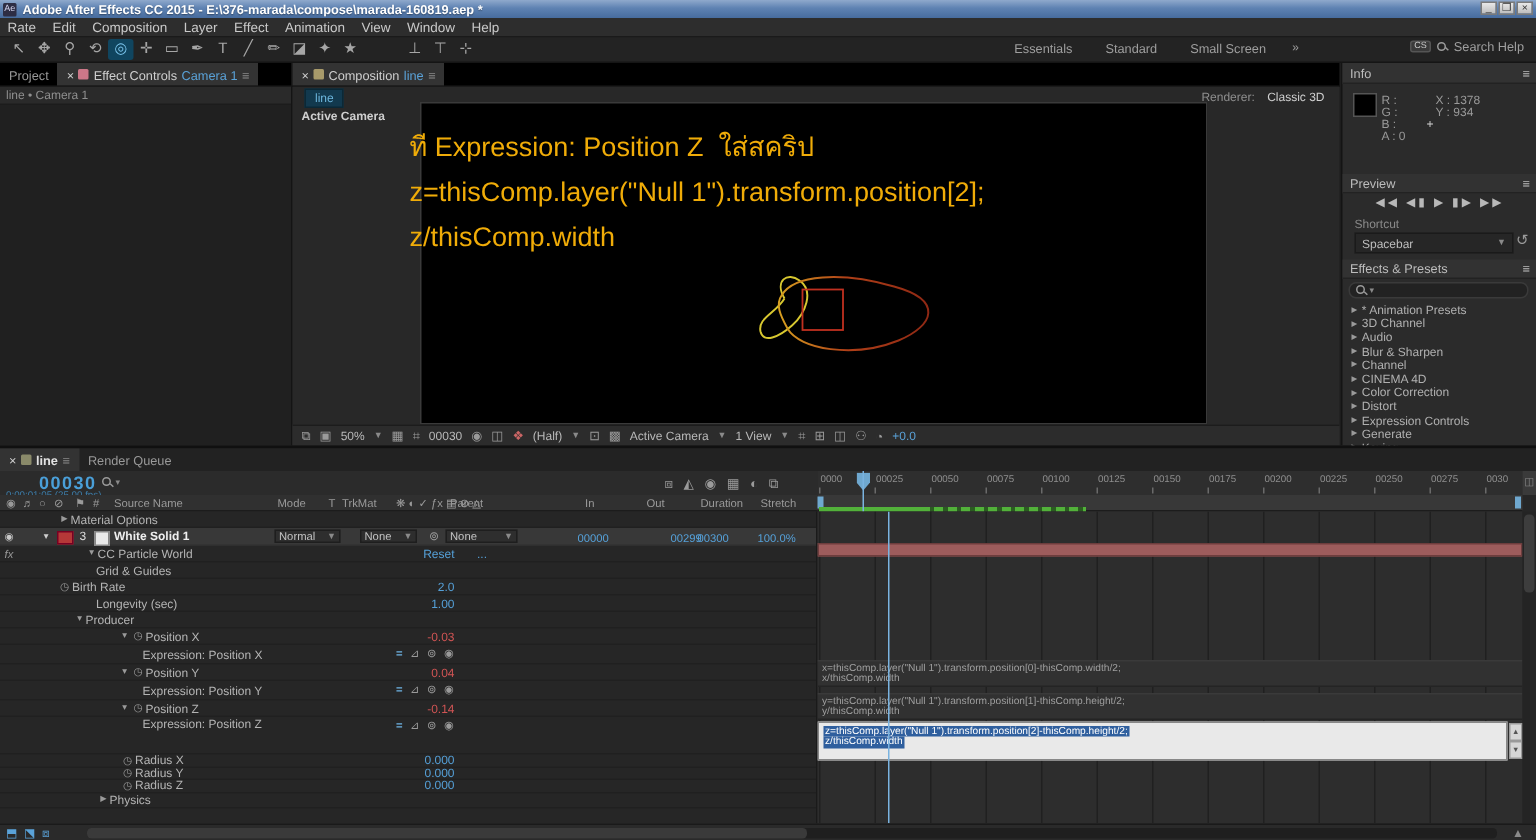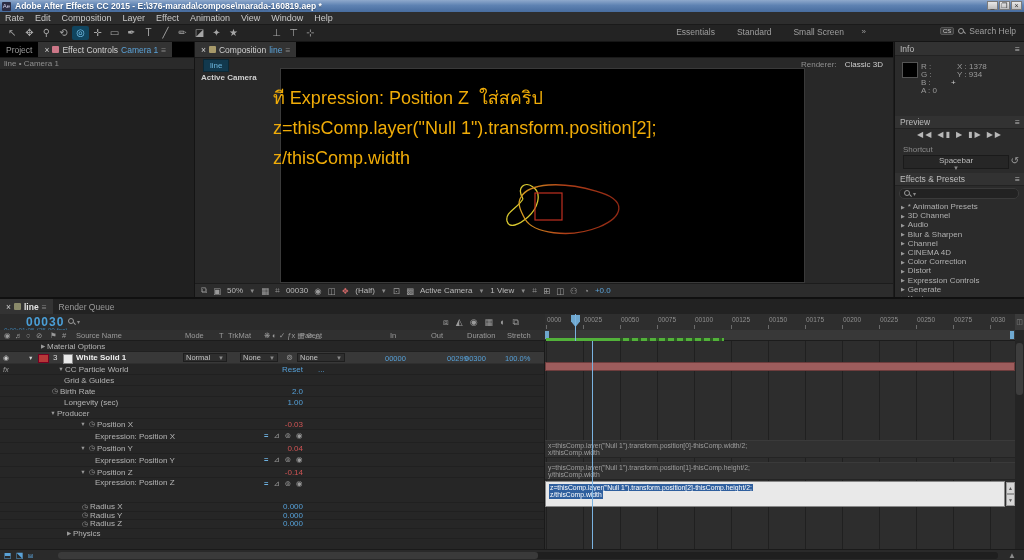--- a/index.html
+++ b/index.html
@@ -70,21 +70,21 @@
   #right-panel{left:894px;top:42px;width:130px;height:255px;background:#2b2b2b;border-left:1px solid #141414;}
   .rp-head{height:13px;display:flex;justify-content:space-between;align-items:center;padding:0 5px;
            background:#323232;border-bottom:1px solid #222;color:#bdbdbd;font-size:8.5px;}
   #info-swatch{position:absolute;left:7px;top:20px;width:14px;height:14px;background:#000;border:1px solid #555;}
   .info-ch{position:absolute;left:26px;color:#9a9a9a;}
   .info-xy{position:absolute;left:62px;color:#9a9a9a;}
   #info-cross{position:absolute;left:56px;top:36px;color:#cfcfcf;}
   #transport{position:absolute;left:0;top:88px;width:130px;text-align:center;color:#b8b8b8;letter-spacing:2px;font-size:8px;}
   #shortcut-label{position:absolute;left:8px;top:103px;color:#8a8a8a;}
   #shortcut-select{position:absolute;left:8px;top:113px;width:96px;height:12px;background:#262626;border:1px solid #1a1a1a;
-                   display:flex;align-items:center;justify-content:space-between;padding:0 4px;color:#bdbdbd;flex-direction:column;}
+                   display:flex;align-items:center;justify-content:space-between;padding:0 4px;color:#bdbdbd;}
   #shortcut-reset{position:absolute;right:6px;top:113px;color:#9a9a9a;font-size:10px;}
   #fx-search{position:absolute;left:4px;top:146px;width:120px;height:11px;background:#222;border:1px solid #3a3a3a;
              border-radius:5px;display:flex;align-items:center;padding-left:4px;gap:2px;box-sizing:border-box;}
   #fx-list{position:absolute;left:0;top:160px;width:130px;}
   .fx-item{height:9.2px;display:flex;align-items:center;gap:3px;padding-left:6px;color:#b0b0b0;font-size:8px;}
   .tri{font-size:5px;color:#9a9a9a;}
 
   
   #timeline{left:0;top:297px;width:1024px;height:263px;background:#262626;border-top:2px solid #101010;}
   #tl-tabs{height:15px;background:#222;display:flex;align-items:center;}
@@ -516,21 +516,21 @@
     <span class="rlabel">CC Particle World</span>
     <span class="rval blue" style="display: block;">Reset</span>
     <span class="rextra" style="display: block;">...</span>
 
   </div>
           <div class="row" style="padding-left: 64px;">
 
     <span class="rlabel">Grid &amp; Guides</span>
 
   </div>
-          <div class="row" style="padding-left: 50px;">
+          <div class="row" style="padding-left: 38px;">
 
     <span class="sw" style="display: inline-block;">◷</span>
     <span class="rlabel">Birth Rate</span>
     <span class="rval blue" style="display: block;">2.0</span>
 
   </div>
           <div class="row" style="padding-left: 64px;">
 
     <span class="rlabel">Longevity (sec)</span>
     <span class="rval blue" style="display: block;">1.00</span>

